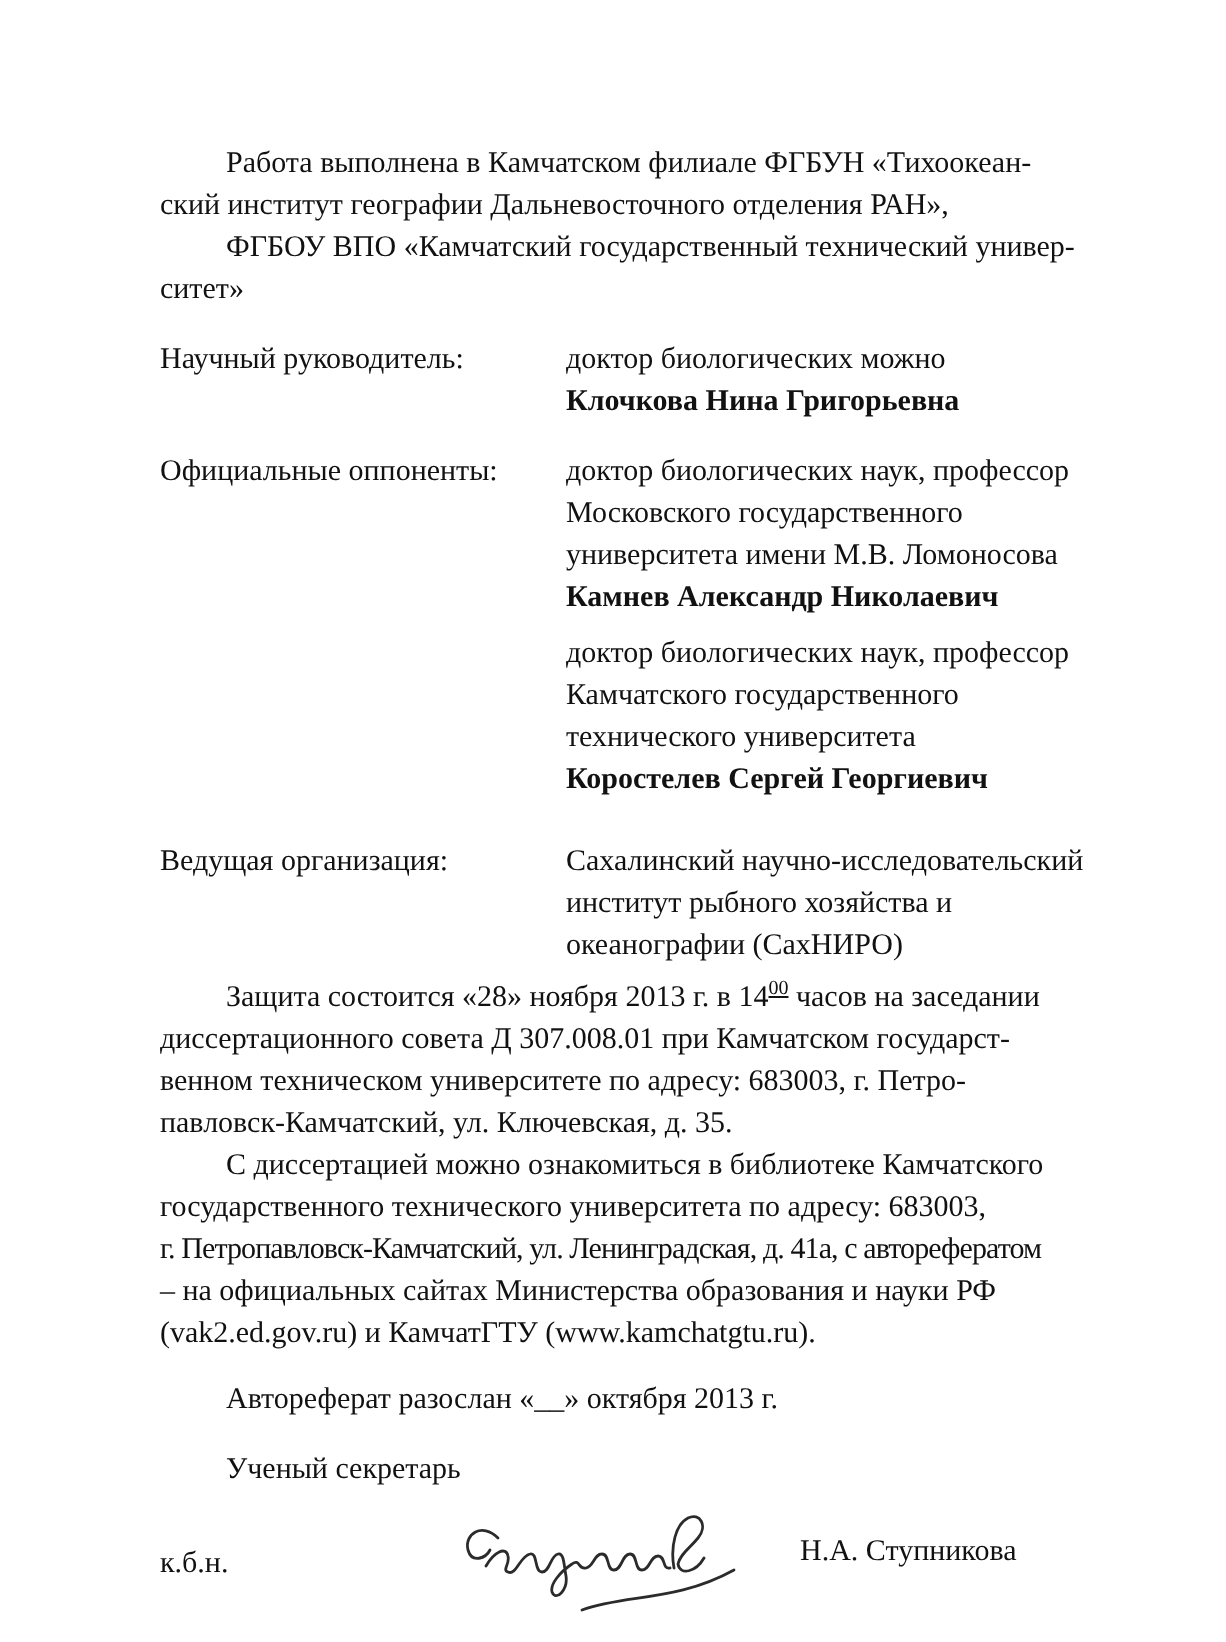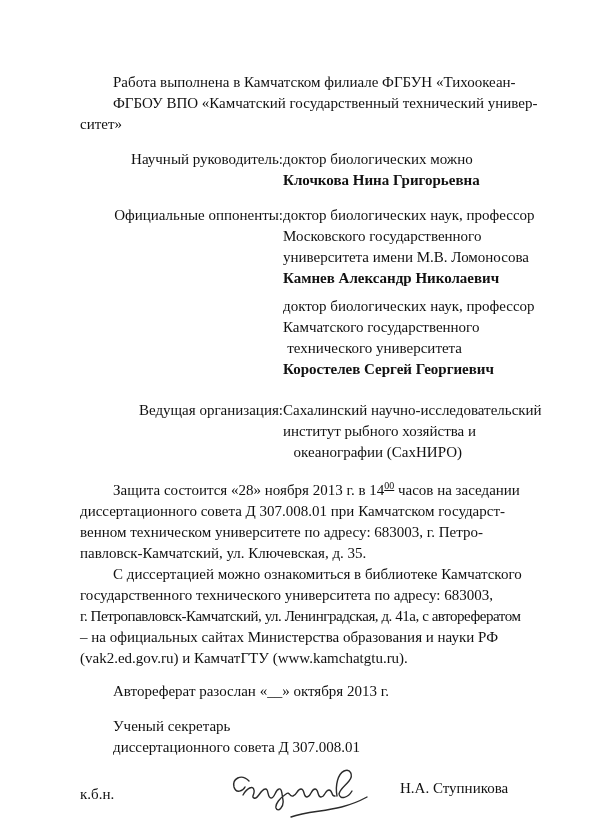--- a/index.html
+++ b/index.html
@@ -16,45 +16,46 @@
     color: #111111;
     overflow: hidden;
   }
   .ln { white-space: nowrap; }
   .j  { text-align: justify; text-align-last: justify; text-justify: inter-word; }
   .ind { padding-left: 33px; }
   .b { font-weight: bold; }
   .tight { letter-spacing: -0.45px; }
   .sup { font-size: 10px; vertical-align: 6px; text-decoration: underline; }
 
-  .cols { display: flex; align-items: flex-start; text-align: right; }
+  .cols { display: flex; align-items: flex-start; }
   .lbl  { flex: 0 0 203px; width: 203px; }
   .val  { flex: 1 1 auto; min-width: 0; }
 
   .m-supervisor { margin-top: 14px; }
   .m-opponents  { margin-top: 14px; }
   .opp-second   { margin-top: 7px; }
   .m-leading    { margin-top: 20px; }
-  .m-defense    { margin-top: 12px; }
+  .m-defense    { margin-top: 0; }
   .m-mailed     { margin-top: 12px; }
   .m-secretary  { margin-top: 14px; }
 
   .sig-row { position: relative; margin-top: 12px; height: 57px; }
   .sig-degree { position: absolute; left: 0; top: 14px; }
   .sig-svg { position: absolute; left: 148px; top: -3px; width: 145px; height: 58px; }
   .sig-svg path { fill: none; stroke: #2b2b2b; stroke-width: 1.4; stroke-linecap: round; }
   .sig-name { position: absolute; left: 320px; top: 8px; }
 </style>
 </head>
 <body>
 
 <div class="page">
 
   <div>
     <div class="ln j ind">Работа выполнена в Камчатском филиале ФГБУН «Тихоокеан-</div>
+    <div class="ln">ский институт географии Дальневосточного отделения РАН»,</div>
   </div>
   <div>
     <div class="ln j ind">ФГБОУ ВПО «Камчатский государственный технический универ-</div>
     <div class="ln">ситет»</div>
   </div>
 
   <div class="cols m-supervisor">
     <div class="lbl ln">Научный руководитель:</div>
     <div class="val">
       <div class="ln">доктор биологических можно</div>
@@ -101,21 +102,20 @@
     <div class="ln j">государственного технического университета по адресу: 683003,</div>
     <div class="ln j tight">г. Петропавловск-Камчатский, ул. Ленинградская, д. 41а, с авторефератом</div>
     <div class="ln j">– на официальных сайтах Министерства образования и науки РФ</div>
     <div class="ln">(vak2.ed.gov.ru) и КамчатГТУ (www.kamchatgtu.ru).</div>
   </div>
 
   <div class="ln ind m-mailed">Автореферат разослан «__» октября 2013 г.</div>
 
   <div class="m-secretary">
     <div class="ln ind">Ученый секретарь</div>
-    <div class="ln ind">диссертационного совета Д 307.008.01</div>
   </div>
 
   <div class="sig-row">
     <div class="sig-degree ln">к.б.н.</div>
     <svg class="sig-svg" viewBox="0 0 145 58" aria-hidden="true">
       <path d="M 21,14 C 13,6 4,12 6,20 C 8,27 15,24 17,20"></path>
       <path d="M 15,28 C 19,21 25,18 26,23 C 27,27 23,30 26,31 C 30,33 32,23 37,22 C 41,21 39,31 43,31 C 47,31 47,23 51,22 C 54,21 54,28 55,33 C 56,40 50,46 48,41 C 47,37 52,31 58,27 C 62,24 61,30 65,29 C 69,28 69,22 73,22 C 77,22 75,30 79,30 C 83,30 83,22 87,22 C 91,22 89,30 93,30 C 97,30 97,23 101,23 C 105,23 103,30 107,29"></path>
       <path d="M 109,29 C 107,18 110,7 116,4 C 122,1 126,8 121,14 C 117,19 112,22 111,27 C 112,33 120,31 124,24"></path>
       <path d="M 63,50 C 85,42 110,46 139,30"></path>
     </svg>

